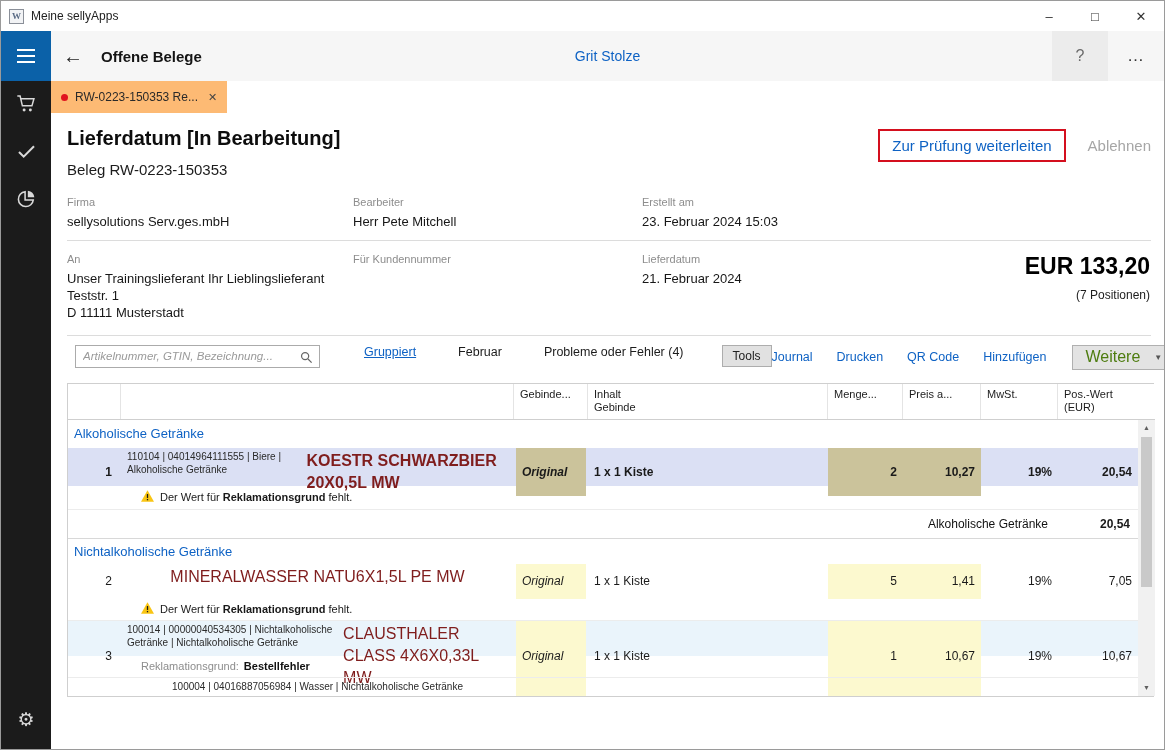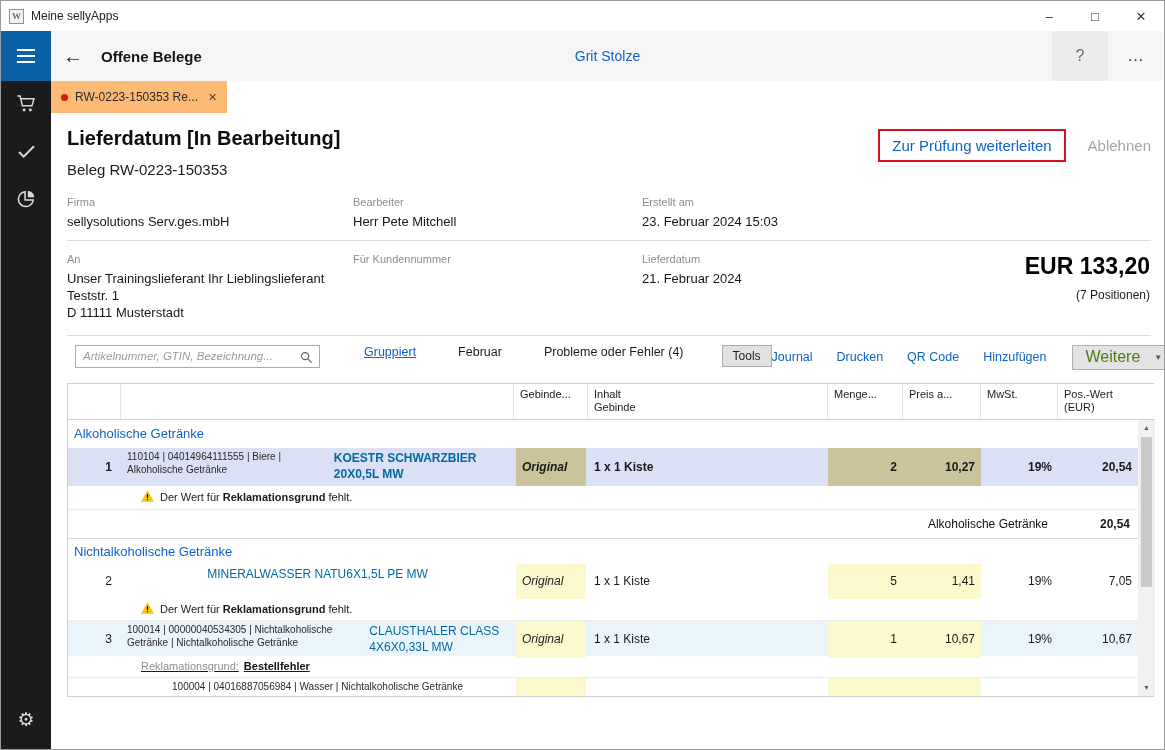--- a/index.html
+++ b/index.html
@@ -89,39 +89,39 @@
 
   .tbody { height:276px; overflow:hidden; display:flex; flex-direction:column; }
   .group-row { display:flex; align-items:center; padding-left:6px; color:#0e62c4; font-size:13px; flex:0 0 auto; }
   .g1 { height:28px; } .g2 { height:25px; }
 
   .item-row { align-items:center; flex:0 0 auto; }
   .item-row .cell { padding:2px 6px; font-size:12px; height:100%; display:flex; align-items:center; }
   .num-cell { justify-content:flex-end; padding-right:9px !important; }
   .desc-cell { flex-direction:row; align-items:flex-start !important; justify-content:center; }
   .meta-line { font-size:10px; color:#2a2a2a; line-height:1.35; }
-  .name-line { font-size:12px; color:#0369a1; line-height:1.4; }
+  .name-line { font-size:16px; color:#7f1d1d; line-height:1.4; }
   .badge-cell { margin:2px;font-style:italic; }
   .num-val { justify-content:flex-end; }
   .yellow { background:#fcf9cf; }
   .row-sel { background:#dbe0f4; }
   .row-sel .yellow { background:#cbc39b; }
   .row-sel .name-line, .row-sel .num-cell, .row-sel .cell-bold { font-weight:bold; }
   .row-alt { background:#eaf4fb; }
   .r1 { height:38px; } .r2 { height:35px; } .r3 { height:35px; } .r4 { height:38px; }
 
   .warn-row { display:flex; align-items:center; gap:6px; padding-left:73px; font-size:11px; color:#191919; border-bottom:1px solid #ececec; flex:0 0 auto; }
   .w1 { height:24px; } .w2 { height:22px; }
   .warn-bold { font-weight:bold; }
 
   .subtotal-row { height:29px; display:grid; grid-template-columns:990px 80px; align-items:center; border-bottom:1px solid #d8d8d8; flex:0 0 auto; }
   .subtotal-label { text-align:right; font-size:12px; color:#111; padding-right:10px; }
   .subtotal-value { text-align:right; font-size:12px; font-weight:bold; padding-right:8px; }
 
-  .info-row { height:22px; display:flex; align-items:center; gap:5px; padding-left:73px; font-size:11px; border-bottom:1px solid #ececec; flex:0 0 auto;text-decoration:underline; }
+  .info-row { height:22px; display:flex; align-items:center; gap:5px; padding-left:73px; font-size:11px; border-bottom:1px solid #ececec; flex:0 0 auto; }
   .info-label { color:#8d8d8d; }
   .info-value { color:#111; font-weight:bold; }
 
   
   .tbl-scroll { width:17px; display:flex; flex-direction:column; }
   .scroll-headpad { height:36px; background:#fff; border-bottom:1px solid #cfcfcf; }
   .scroll-track { flex:1; background:#f1f1f1; display:flex; flex-direction:column; align-items:center; }
   .scroll-arrow { height:16px; width:17px; display:flex; align-items:center; justify-content:center; font-size:7px; color:#5f5f5f; }
   .scroll-thumb { width:11px; height:150px; background:#c9c9c9; margin-top:1px; }
   .scroll-gap { flex:1; }

